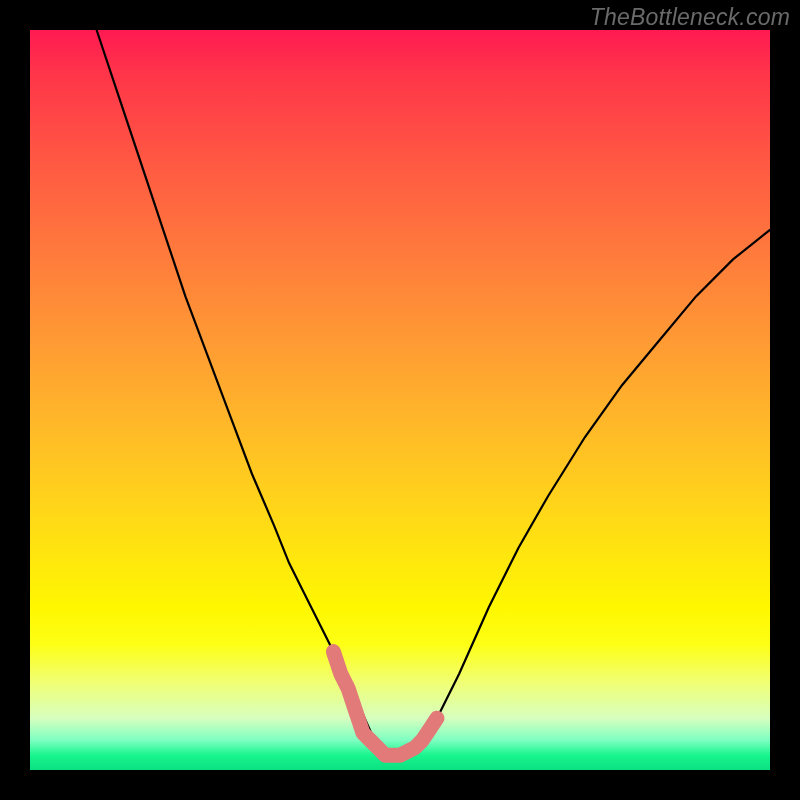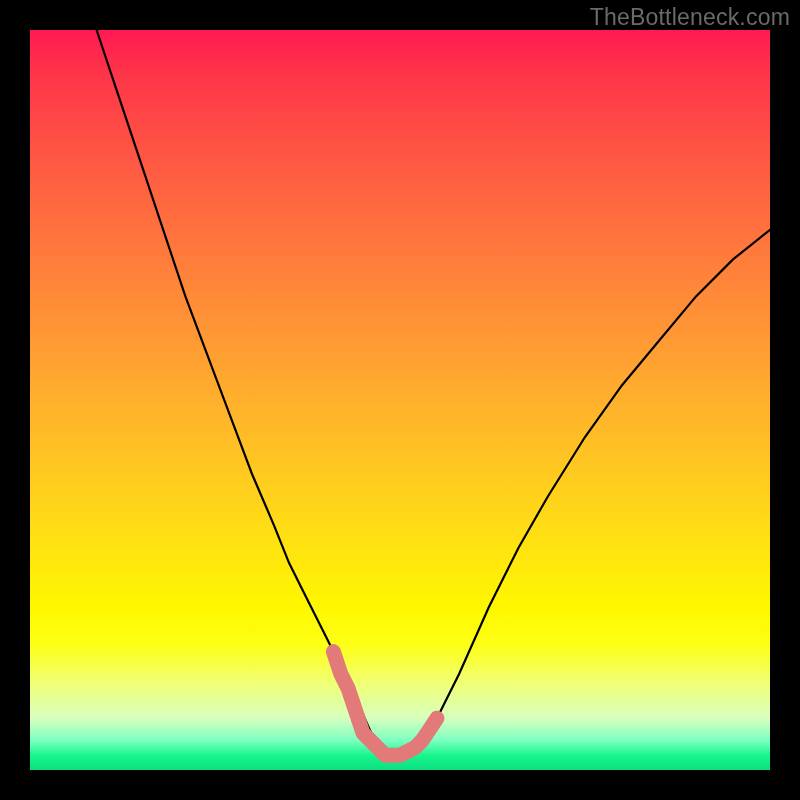--- a/index.html
+++ b/index.html
@@ -43,20 +43,21 @@
       #0be081 100%);
   }
   .watermark {
     position: absolute;
     top: 4px;
     right: 10px;
     color: #6a6a6a;
     font-size: 23px;
     letter-spacing: 0.2px;
     font-weight: 400;
+    font-style: italic;
   }
   svg.curves {
     position: absolute;
     left: 0;
     top: 0;
     width: 740px;
     height: 740px;
     overflow: visible;
   }
 </style>

